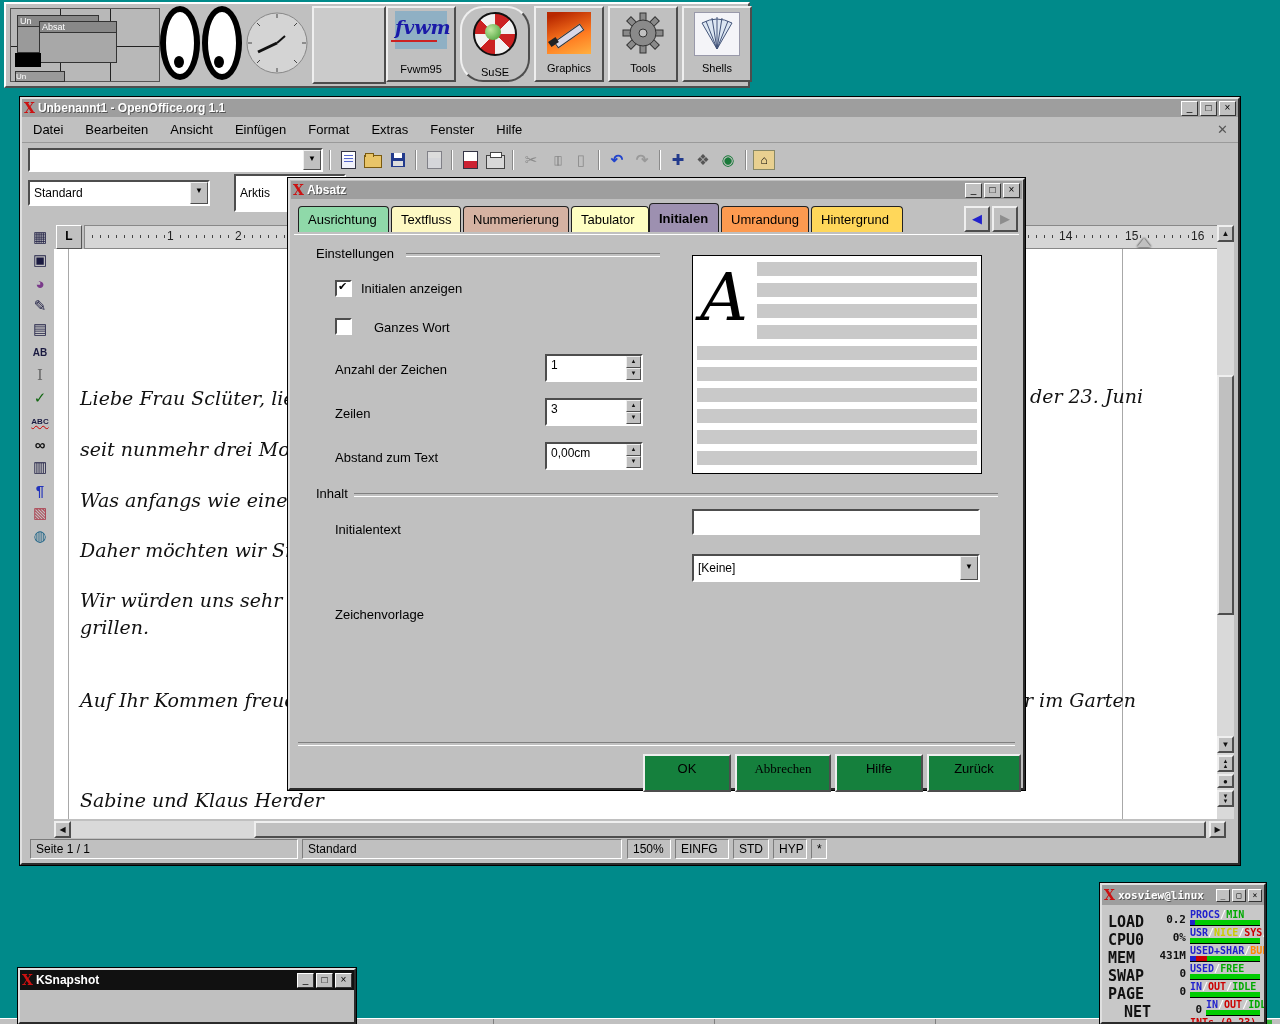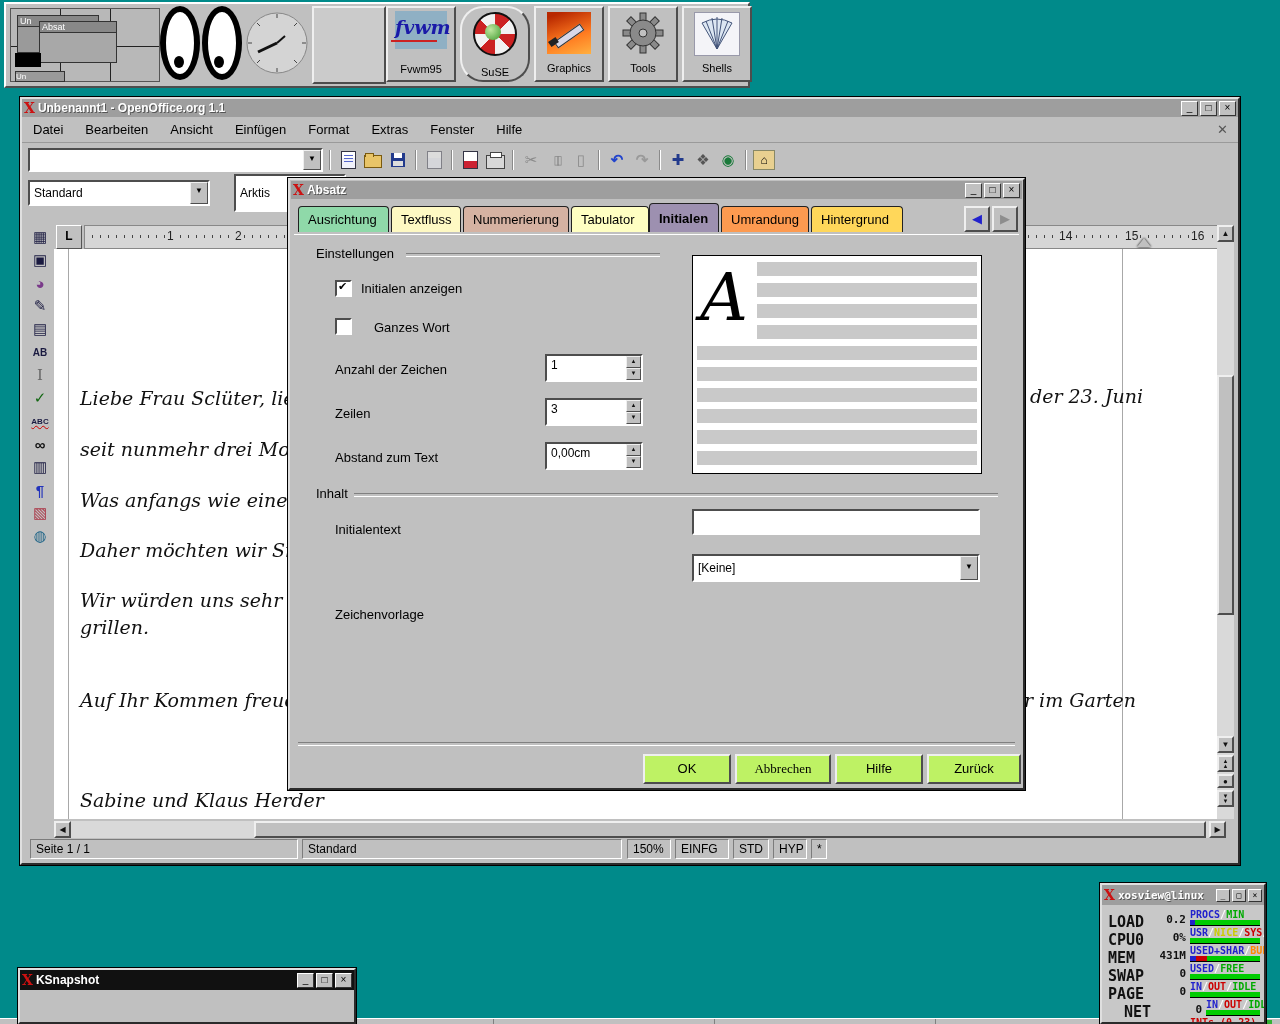--- a/index.html
+++ b/index.html
@@ -70,21 +70,21 @@
   .grplabel{font-size:13px;color:#000;background:#c0c0c0;padding-right:6px;}
   .grpline{height:2px;border-top:1px solid #808080;border-bottom:1px solid #fff;}
   .cb{width:13px;height:13px;background:#fff;border:2px solid;border-color:#4d4d4d #fff #fff #4d4d4d;box-sizing:content-box;position:relative;}
   .cb.checked:after{content:"✔";position:absolute;left:1px;top:-2px;font-size:11px;color:#000;}
   .fldlabel{font-size:13px;color:#000;}
   .spin{background:#fff;border:2px solid;border-color:#4d4d4d #fff #fff #4d4d4d;display:flex;box-sizing:border-box;}
   .spin .sval{flex:1;font-size:12px;padding:2px 4px;color:#000;}
   .spin .scol{width:15px;display:flex;flex-direction:column;}
   .spin .scol div{flex:1;background:#c0c0c0;border:1px solid;border-color:#efefef #4d4d4d #4d4d4d #efefef;font-size:6px;line-height:8px;text-align:center;color:#111;}
   .gbar{position:absolute;background:#c9c9c9;height:14px;}
-  .dlgbtn{position:absolute;height:30px;background:#bef264;border:2px solid;border-color:#efefef #4d4d4d #4d4d4d #efefef;font-size:13px;color:#000;text-align:center;line-height:26px;box-sizing:border-box;}
+  .dlgbtn{position:absolute;height:38px;background:#15803d;border:2px solid;border-color:#efefef #4d4d4d #4d4d4d #efefef;font-size:13px;color:#000;text-align:center;line-height:26px;box-sizing:border-box;}
   
   .xos{font-family:"DejaVu Sans Mono",monospace;}
   .xosrow{position:absolute;left:4px;right:4px;height:18px;}
   .xoslabel{position:absolute;left:2px;top:4px;font-size:15px;font-weight:bold;color:#111;}
   .xosval{position:absolute;left:38px;top:4px;width:42px;text-align:right;font-size:11px;font-weight:bold;color:#111;}
   .xosfields{position:absolute;left:84px;top:0;font-size:10px;font-weight:bold;white-space:nowrap;}
   .xosbar{position:absolute;left:84px;right:0;top:11px;height:5px;border-bottom:1px solid #000;display:flex;}
   .xosbar div{height:100%;width:0;}
 </style>
 </head>

